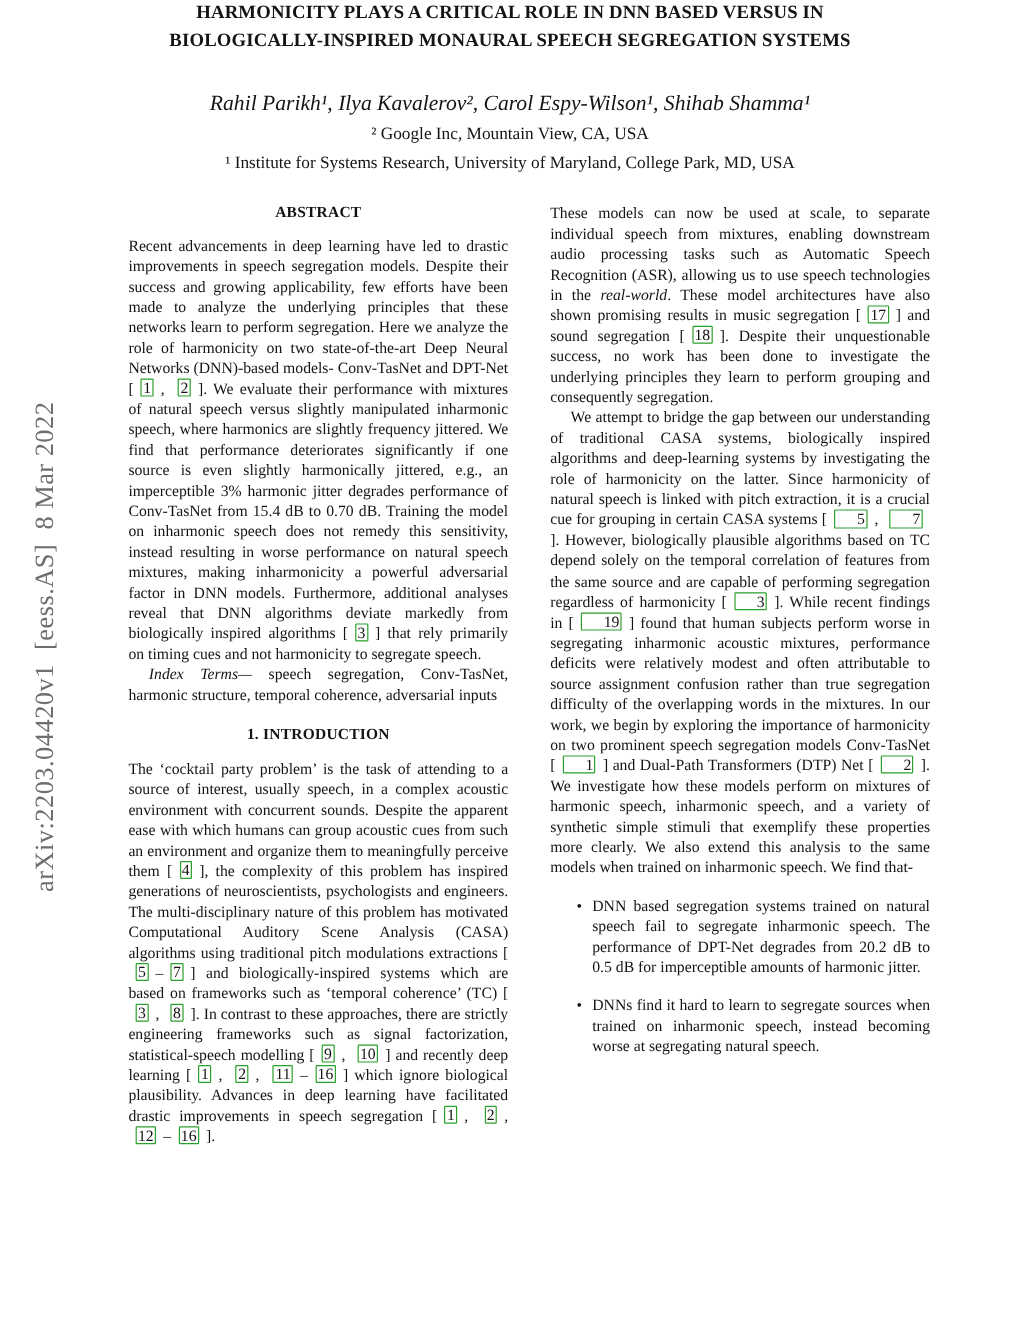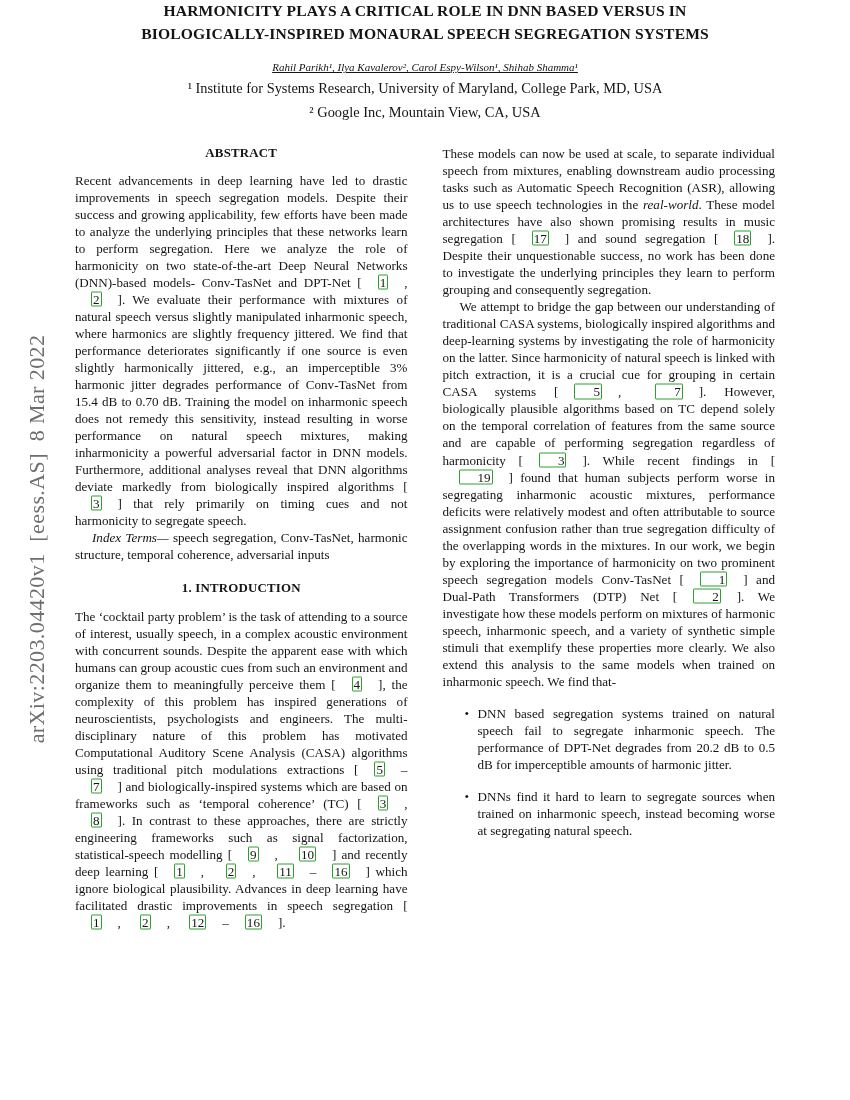--- a/index.html
+++ b/index.html
@@ -18,43 +18,43 @@
     font-size:22px; line-height:30px;
     color:var(--stamp, #6e6e6e);
     text-align:center; white-space:pre; letter-spacing:0.4px;
   }
 
   
   .header { text-align:center; }
   .title-line {
     font-size:15.6px; font-weight:bold; line-height:1.45; letter-spacing:0.15px;
   }
-  .authors { font-style:italic; font-size:11px; margin-top:16px;text-decoration:underline; }
+  .authors { font-style:italic; font-size:18px; margin-top:31px; }
   .affil { font-size:14.4px; margin-top:7px; }
 
   
-  .columns { display:flex; gap:35px; padding:24px 75px 0 75px; }
+  .columns { display:flex; gap:35px; padding:24px 75px 0 107px; }
   .col { width:338px; font-size:13.1px; line-height:1.3; text-align:justify; }
 
   h2.sec {
     font-size:12.9px; font-weight:bold; text-align:center;
     margin:0 0 10px 0; letter-spacing:0.2px;
   }
   h2.sec.mid { margin-top:17px; margin-bottom:11px; }
 
   .para { margin:0; }
   .para + .para { margin-top:0; }
   .indent { text-indent:17px; }
   .mt { margin-top:13px; }
 
   .bi { font-weight:normal; font-style:italic; }
 
   .cite {
     border:1px solid var(--cite, #2ca02c);
-    padding:0 1px; margin:0 16px;
+    padding:0 1px; margin:0 6px;
     border-radius:1px;
     line-height:1;
     display:inline-block;
     transform:translateY(-0.5px);
   }
 
   ul.findings { list-style:none; margin-top:15px; }
   ul.findings li {
     position:relative; margin-left:22px; padding-left:13px; margin-bottom:15px;
     text-align:justify;
@@ -65,22 +65,22 @@
 <body>
 
 <div class="page">
 
   <div class="arxiv-stamp">arXiv:2203.04420v1  [eess.AS]  8 Mar 2022</div>
 
   <div class="header">
     <div class="title-line">HARMONICITY PLAYS A CRITICAL ROLE IN DNN BASED VERSUS IN</div>
     <div class="title-line">BIOLOGICALLY-INSPIRED MONAURAL SPEECH SEGREGATION SYSTEMS</div>
     <div class="authors">Rahil Parikh¹, Ilya Kavalerov², Carol Espy-Wilson¹, Shihab Shamma¹</div>
+    <div class="affil">² Google Inc, Mountain View, CA, USA</div>
     <div class="affil">¹ Institute for Systems Research, University of Maryland, College Park, MD, USA</div>
-    <div class="affil">² Google Inc, Mountain View, CA, USA</div>
   </div>
 
   <div class="columns">
 
     <div class="col">
       <h2 class="sec">ABSTRACT</h2>
       <div class="para">Recent advancements in deep learning have led to drastic improvements in speech segregation models. Despite their success and growing applicability, few efforts have been made to analyze the underlying principles that these networks learn to perform segregation. Here we analyze the role of harmonicity on two state-of-the-art Deep Neural Networks (DNN)-based models- Conv-TasNet and DPT-Net [<span class="cite">1</span>, <span class="cite">2</span>]. We evaluate their performance with mixtures of natural speech versus slightly manipulated inharmonic speech, where harmonics are slightly frequency jittered. We find that performance deteriorates significantly if one source is even slightly harmonically jittered, e.g., an imperceptible 3% harmonic jitter degrades performance of Conv-TasNet from 15.4 dB to 0.70 dB. Training the model on inharmonic speech does not remedy this sensitivity, instead resulting in worse performance on natural speech mixtures, making inharmonicity a powerful adversarial factor in DNN models. Furthermore, additional analyses reveal that DNN algorithms deviate markedly from biologically inspired algorithms [<span class="cite">3</span>] that rely primarily on timing cues and not harmonicity to segregate speech.</div>
 
       <p class="para indent mt"><span class="bi">Index Terms—</span><span> speech segregation, Conv-TasNet, harmonic structure, temporal coherence, adversarial inputs</span></p>
 

